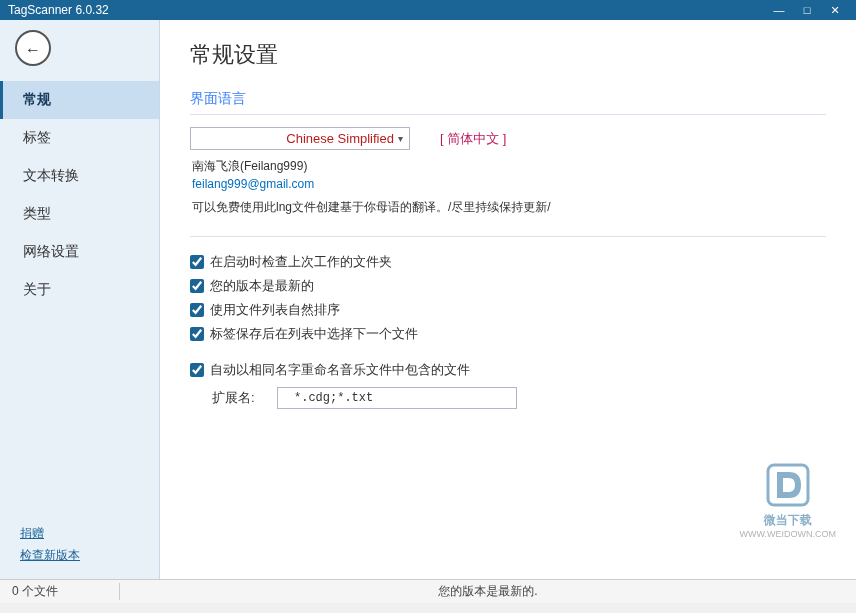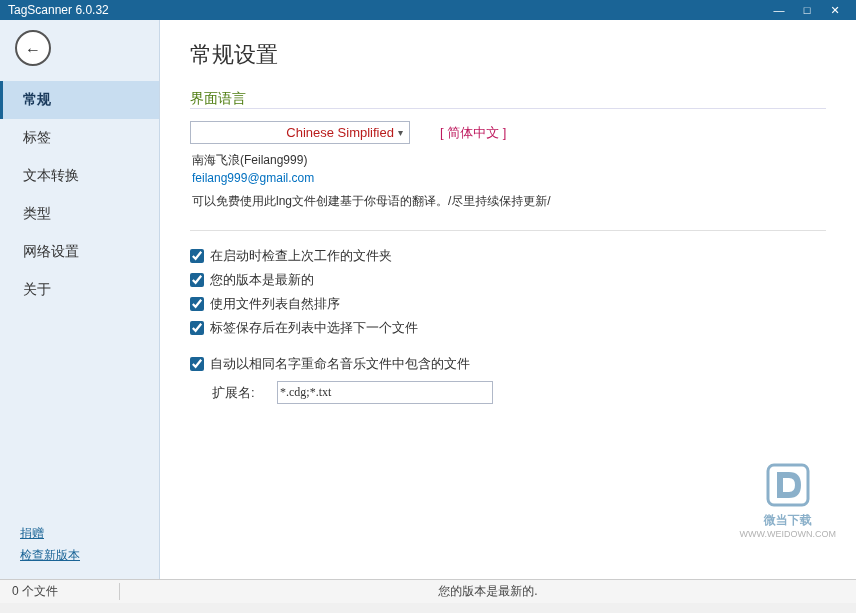--- a/index.html
+++ b/index.html
@@ -111,22 +111,23 @@
     }
     .page-title {
       font-size: 22px;
       font-weight: 300;
       color: #333;
       margin-bottom: 20px;
       padding-bottom: 0;
     }
     .section-title {
       font-size: 14px;
-      color: #4d7c0f;
+      color: #3b82f6;
       margin-bottom: 12px;
+      padding-bottom: 6px;
       border-bottom: 1px solid #dde;
     }
 
     
     .lang-row {
       display: flex;
       align-items: center;
       gap: 10px;
       margin-bottom: 8px;
     }
@@ -225,25 +226,25 @@
       margin-top: 8px;
       padding-left: 22px;
     }
     .extension-label {
       font-size: 13px;
       color: #333;
       min-width: 55px;
     }
     .extension-input {
       border: 1px solid #b0b8c8;
-      padding: 3px 2px;
-      font-size: 12px;
-      width: 216px;
+      padding: 3px 16px;
+      font-size: 12px;
+      width: 240px;
       outline: none;
-      font-family: Liberation Serif, serif;
+      font-family: Liberation Mono, monospace;
       color: #333;
     }
 
     
     .watermark {
       position: absolute;
       bottom: 40px;
       right: 20px;
       display: flex;
       flex-direction: column;

